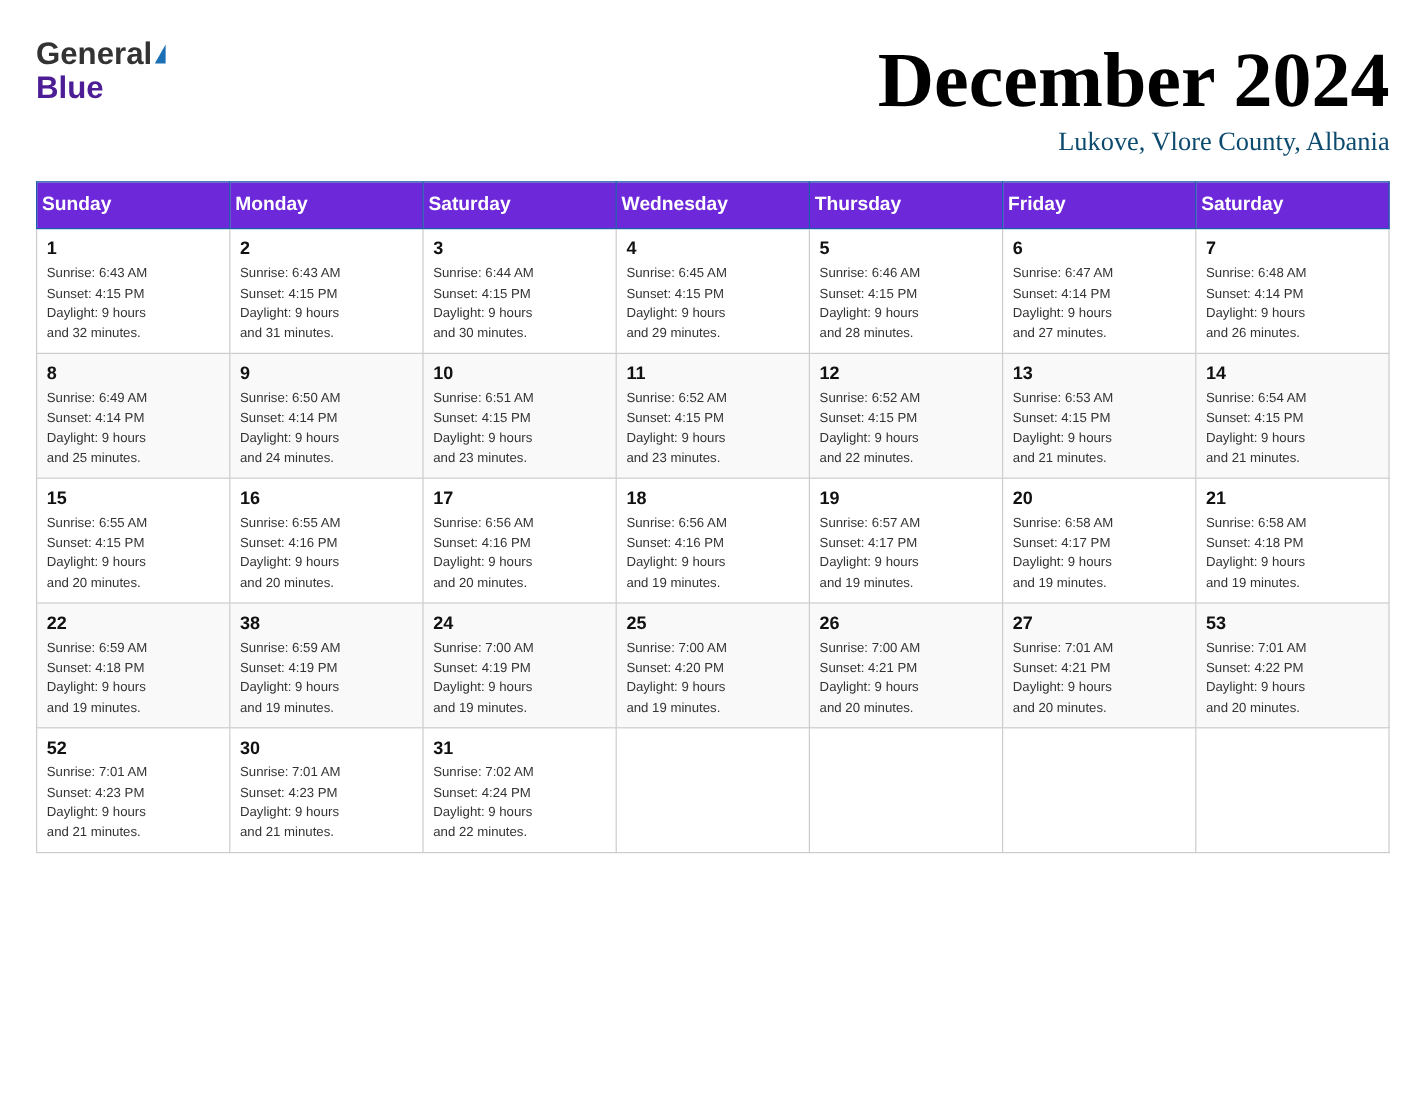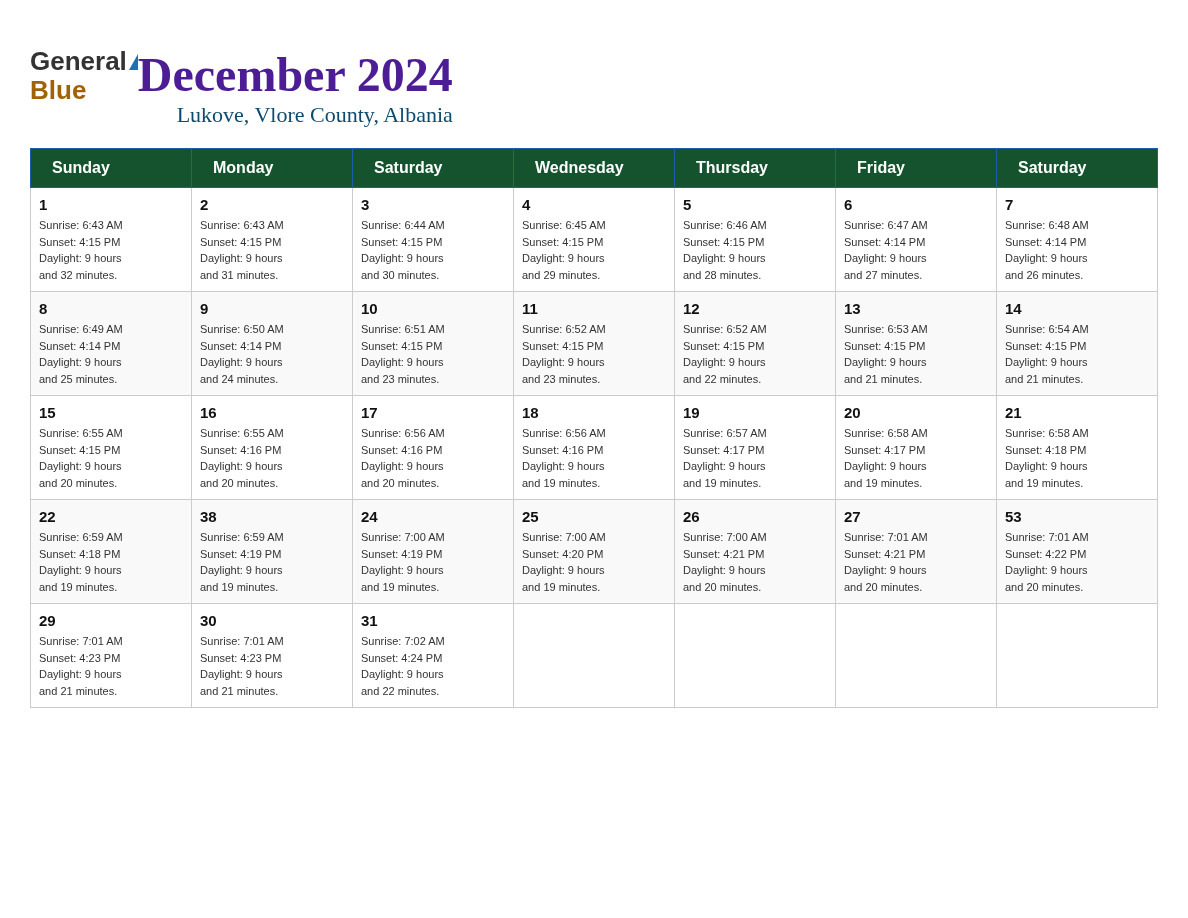--- a/index.html
+++ b/index.html
@@ -5,46 +5,46 @@
     * { box-sizing: border-box; margin: 0; padding: 0; }
     body {
       font-family: Arial, sans-serif;
       background: #fff;
       padding: 30px;
       width: 1188px;
       min-height: 918px;
     }
     .header {
       display: flex;
+      justify-content: space-between;
       align-items: flex-start;
       margin-bottom: 20px;
-      margin-top: 17px;
     }
     .title-block {
       text-align: right;
     }
     .main-title {
-      font-size: 48px;
-      font-weight: bold;
-      color: #4c1d95;
+      font-size: 65px;
+      font-weight: bold;
+      color: #000000;
       font-family: Georgia, serif;
     }
     .subtitle {
       font-size: 22px;
       color: #0c4a6e;
       font-family: Georgia, serif;
     }
     .calendar {
       width: 100%;
       border-collapse: collapse;
     }
     .calendar th {
-      background-color: #14532d;
+      background-color: #6d28d9;
       color: #fff;
-      padding: 10px 21px;
+      padding: 10px 4px;
       text-align: left;
       font-size: 16px;
       font-weight: bold;
       border: 1px solid #1a60a8;
     }
     .calendar td {
       vertical-align: top;
       padding: 8px;
       border: 1px solid #ccc;
       width: 14.28%;
@@ -73,21 +73,21 @@
       display: flex;
       align-items: center;
       gap: 4px;
     }
     .logo-text-block {
       font-size: 26px;
       font-weight: bold;
       line-height: 1.1;
     }
     .logo-general-part { color: #333; }
-    .logo-blue-part { color: #a16207; }
+    .logo-blue-part { color: #4c1d95; }
     .logo-triangle {
       display: inline-block;
       width: 0;
       height: 0;
       border-left: 9px solid transparent;
       border-right: 0px solid transparent;
       border-bottom: 16px solid #1a6fb5;
       margin-left: 2px;
     }
   </style>
@@ -239,21 +239,21 @@
           <div class="day-number">27</div>
           <div class="day-info">Sunrise: 7:01 AM<br>Sunset: 4:21 PM<br>Daylight: 9 hours<br>and 20 minutes.</div>
         </td>
         <td>
           <div class="day-number">53</div>
           <div class="day-info">Sunrise: 7:01 AM<br>Sunset: 4:22 PM<br>Daylight: 9 hours<br>and 20 minutes.</div>
         </td>
       </tr>
       <tr>
         <td>
-          <div class="day-number">29</div>
+          <div class="day-number">52</div>
           <div class="day-info">Sunrise: 7:01 AM<br>Sunset: 4:23 PM<br>Daylight: 9 hours<br>and 21 minutes.</div>
         </td>
         <td>
           <div class="day-number">30</div>
           <div class="day-info">Sunrise: 7:01 AM<br>Sunset: 4:23 PM<br>Daylight: 9 hours<br>and 21 minutes.</div>
         </td>
         <td>
           <div class="day-number">31</div>
           <div class="day-info">Sunrise: 7:02 AM<br>Sunset: 4:24 PM<br>Daylight: 9 hours<br>and 22 minutes.</div>
         </td>

